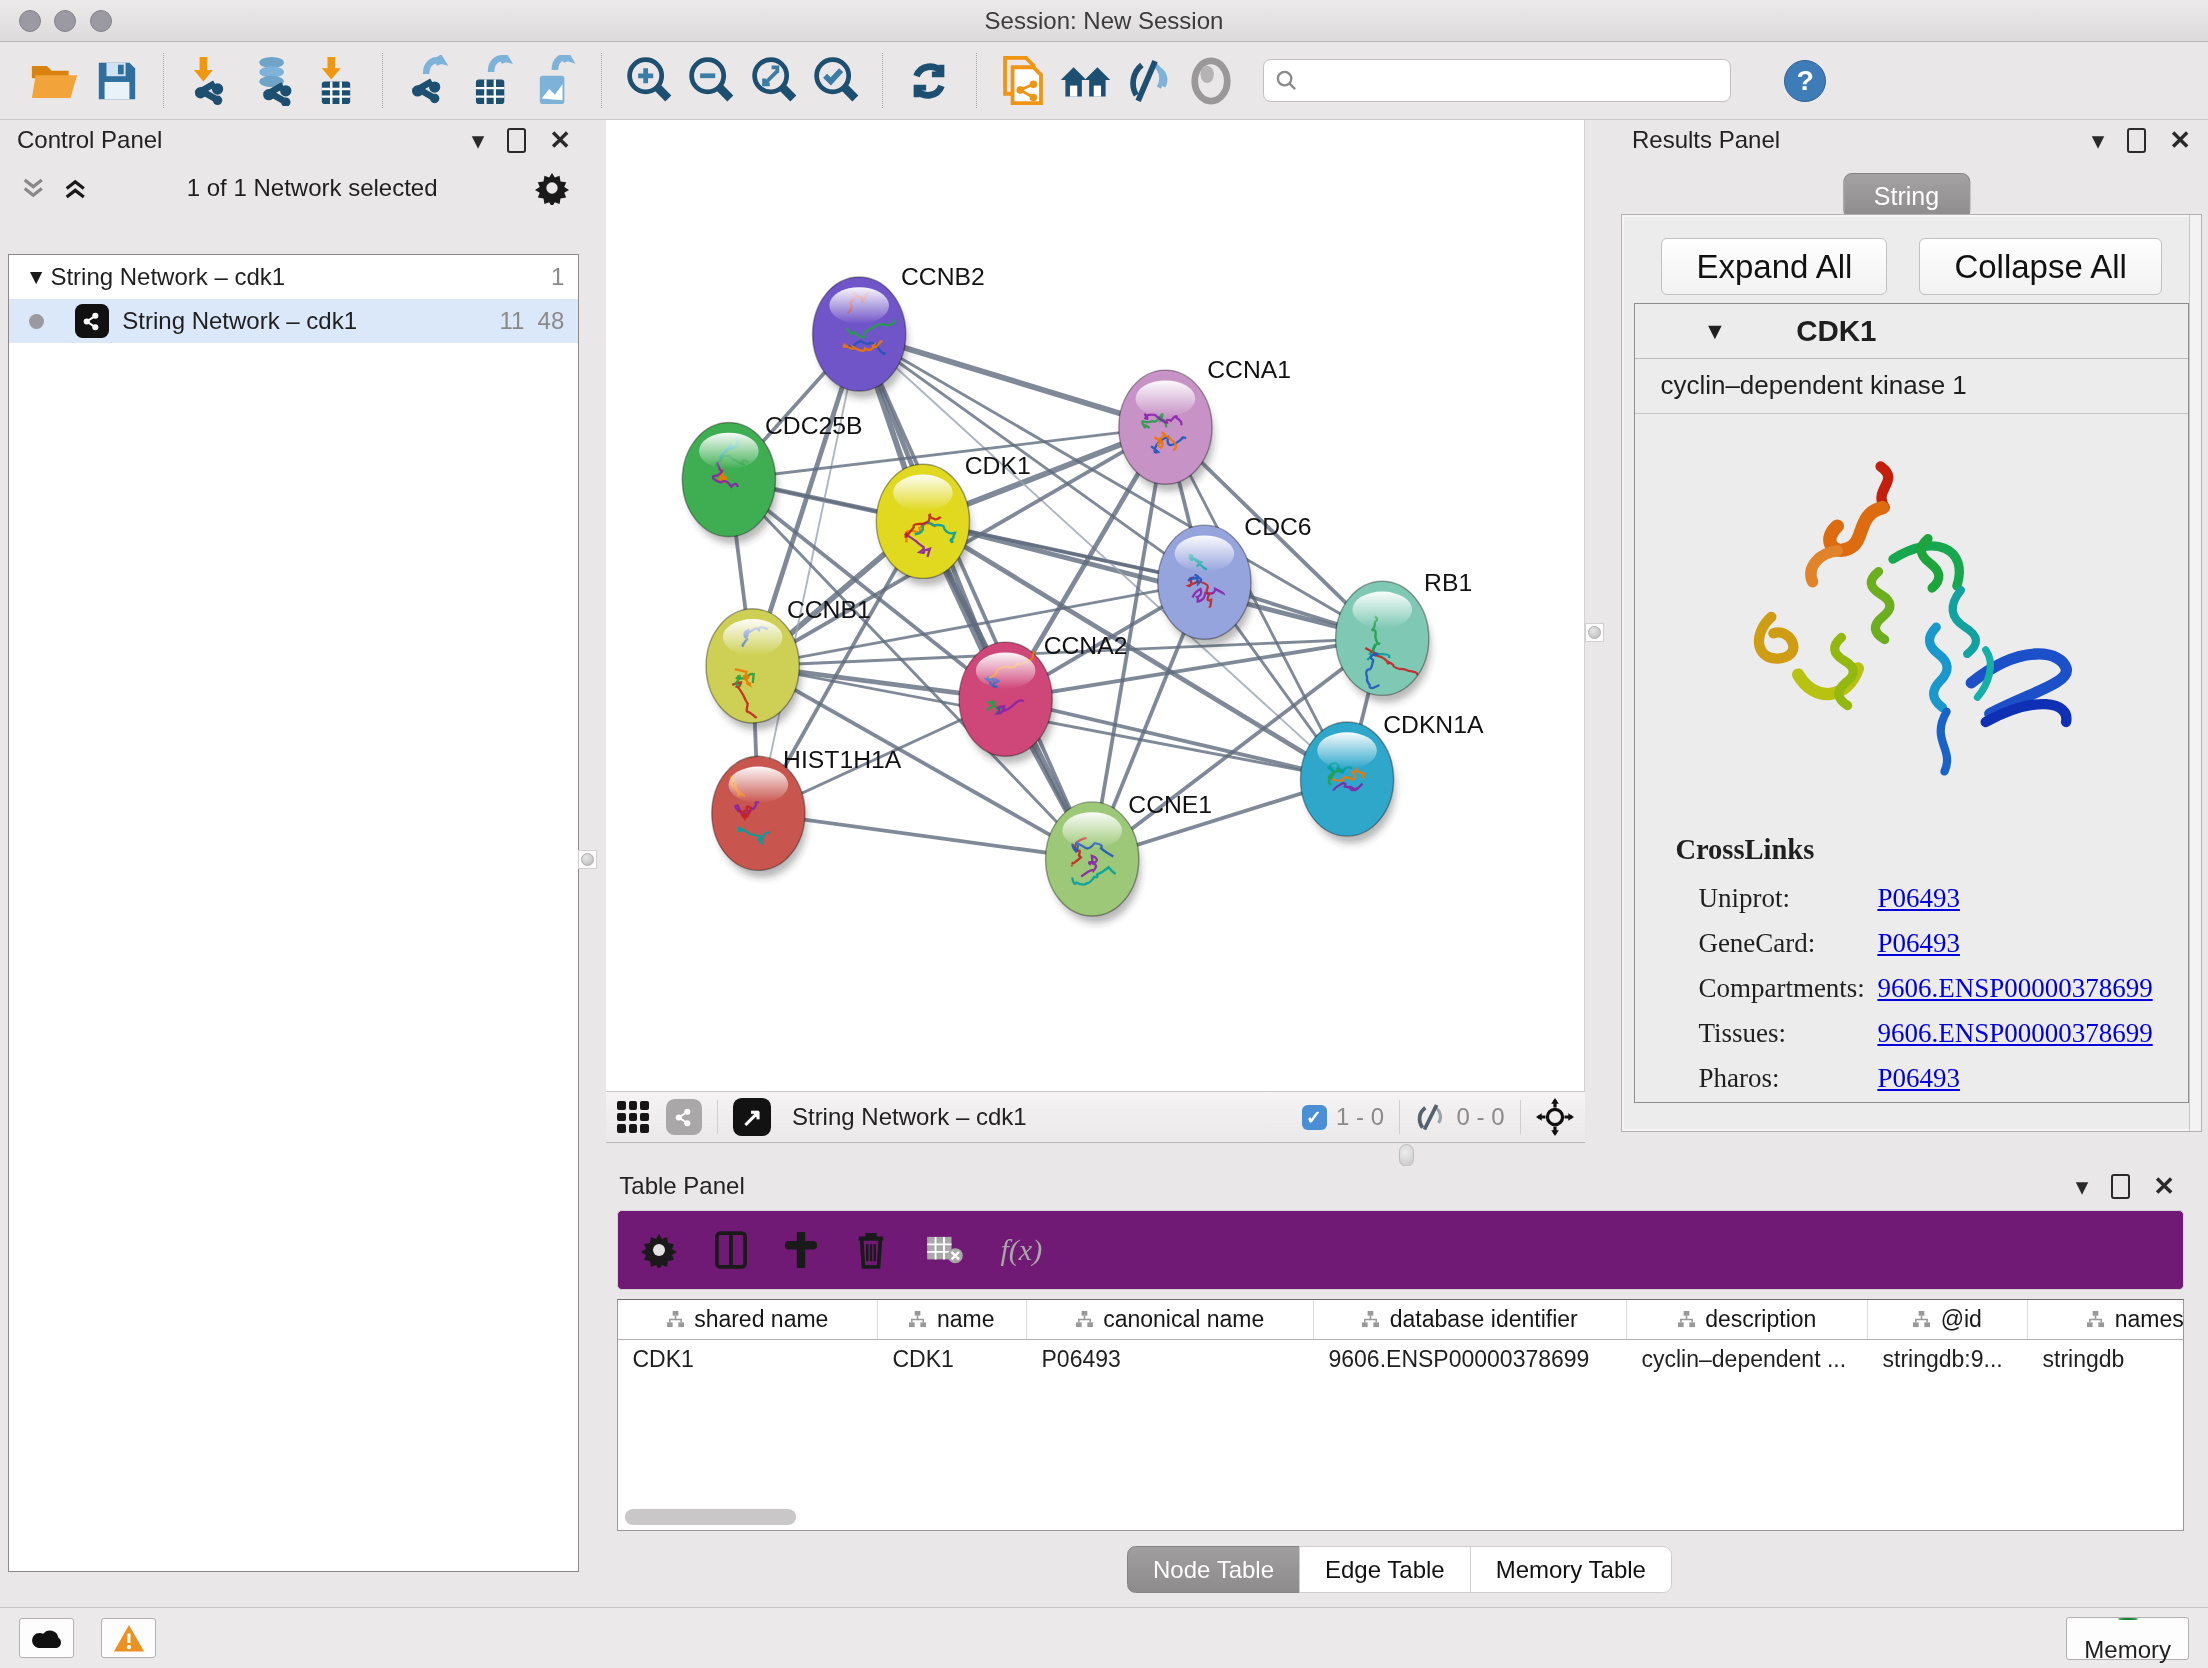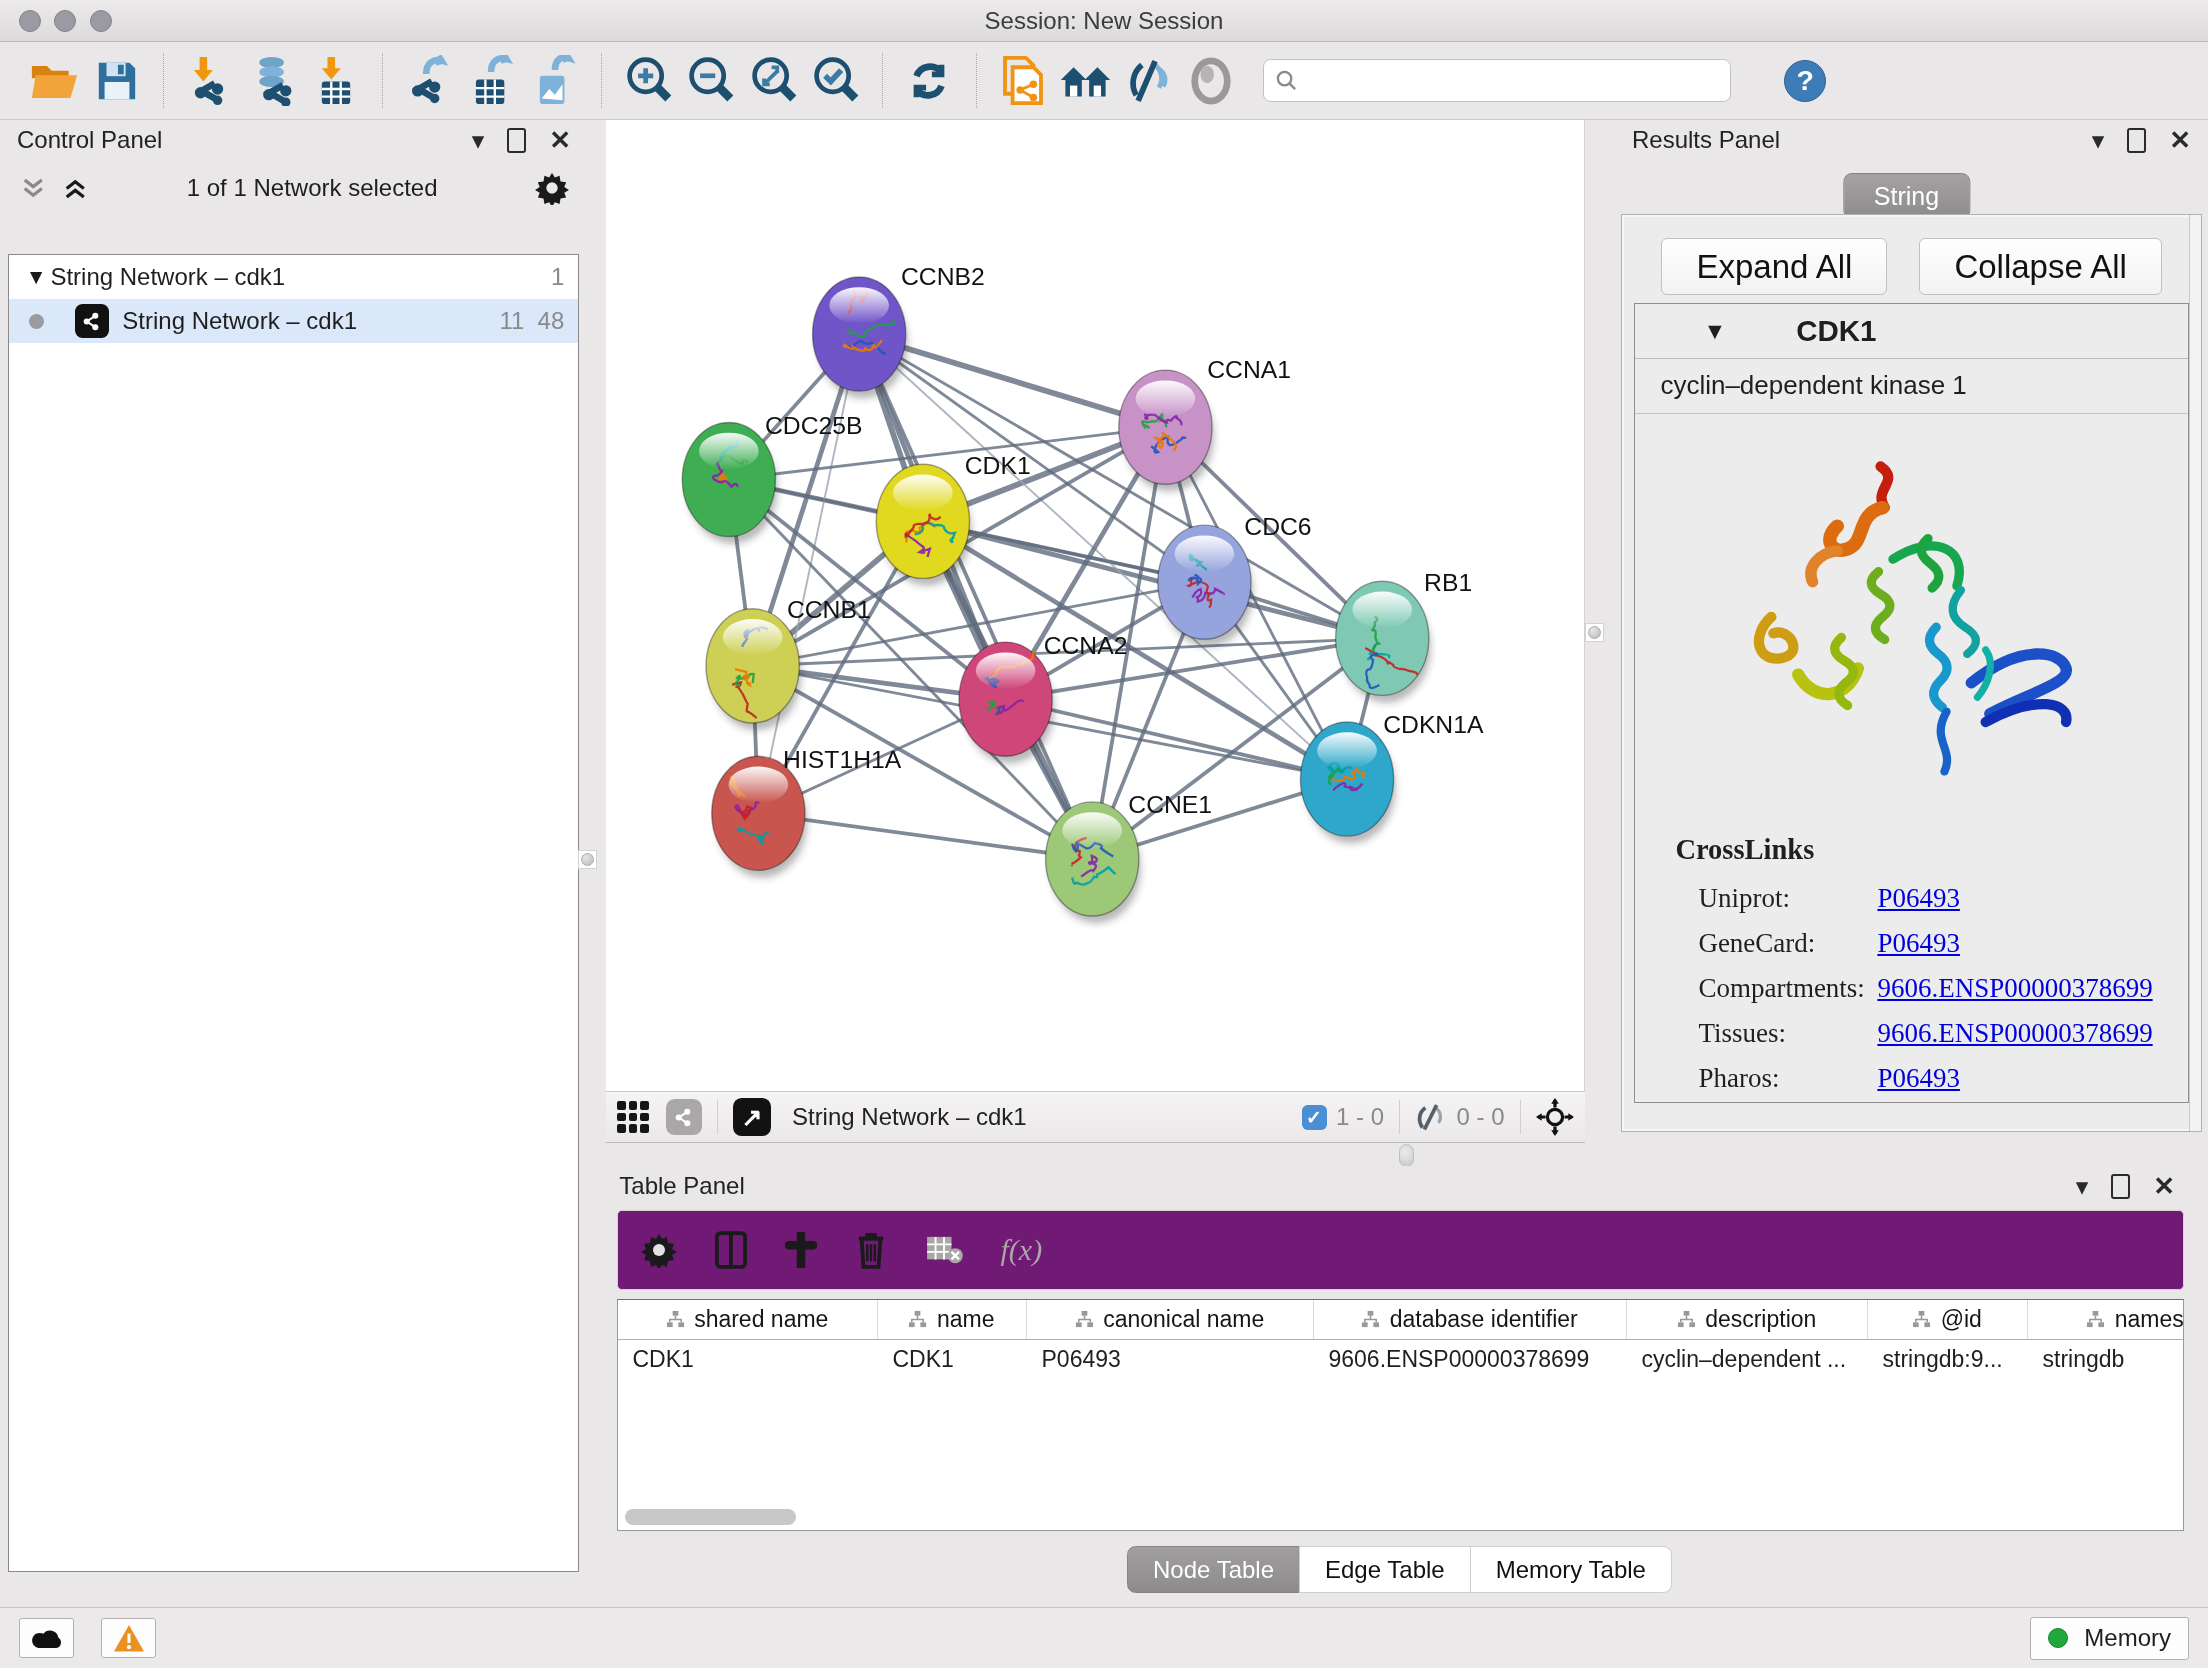--- a/index.html
+++ b/index.html
@@ -126,21 +126,21 @@
   .ttab:first-child { border-radius: 8.6px 0 0 8.6px; }
   .ttab:last-child { border-radius: 0 8.6px 8.6px 0; }
   .ttab.sel { background: linear-gradient(#a09e9e, #8d8b8b); color: #fff; border-color: #868484; }
 
   
   .statusbar { position: absolute; left: 0; right: 0; bottom: 0; height: 61px; border-top: 1px solid #c6c4c4;
     background: #ebe9e9; display: flex; align-items: center; padding: 0 19px; }
   .sbtn { width: 55px; height: 40px; background: #fdfdfd; border: 1.9px solid #b2b0b0; border-radius: 2.9px;
     display: flex; align-items: center; justify-content: center; margin-right: 27px; }
   .membtn { margin-left: auto; height: 43px; background: #fdfdfd; border: 1.9px solid #b2b0b0; border-radius: 2.9px;
-    display: flex; align-items: center; padding: 0 17px; gap: 16px; font-size: 24px; }
+    display: flex; align-items: center; padding: 0 17px; gap: 16px; font-size: 24px; flex-direction: column; }
   .memdot { width: 20px; height: 20px; border-radius: 50%; background: #1fa83c; border: 1px solid #148230; }
 </style>
 </head>
 <body>
 
 <div class="window">
 
   <div class="titlebar">
     <div class="lights">
       <span class="light"></span>

